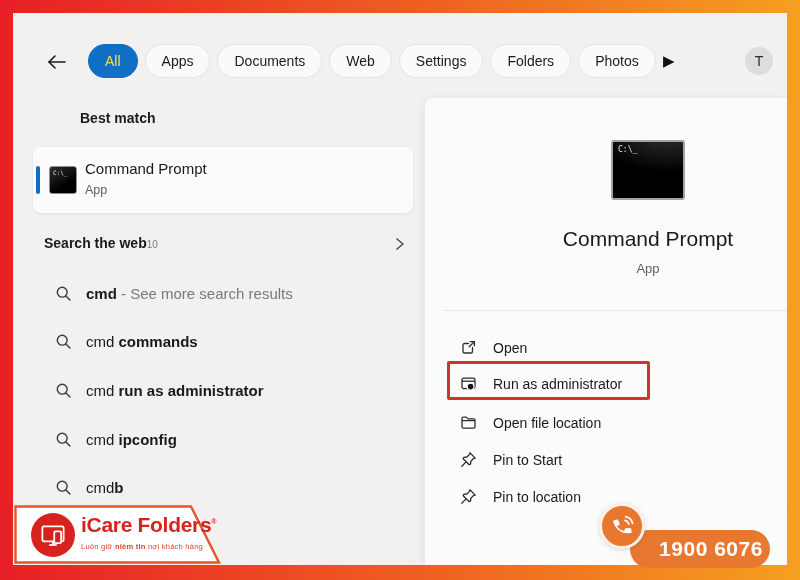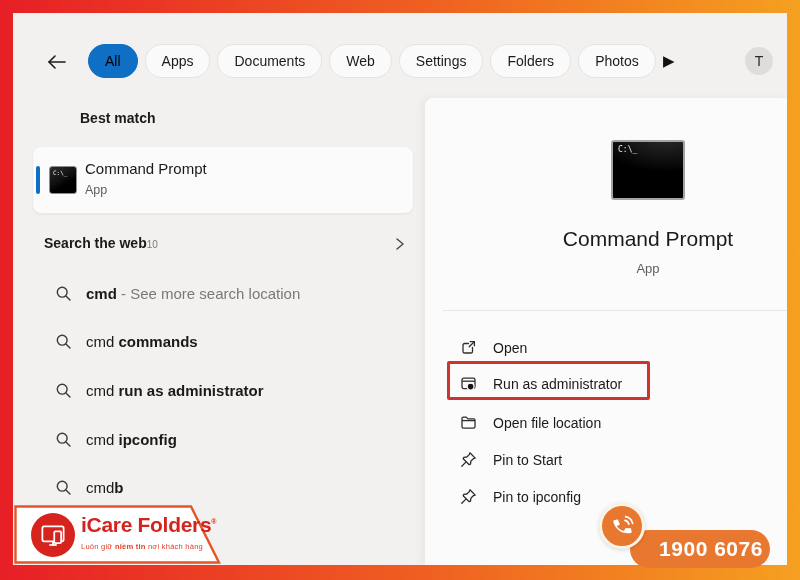--- a/index.html
+++ b/index.html
@@ -6,21 +6,21 @@
   html,body { width:800px; height:580px; font-family:"Liberation Sans","DejaVu Sans",sans-serif; }
   .frame { position:relative; width:800px; height:580px; background:linear-gradient(90deg,#e71f26 0%,#ef6221 55%,#f5a020 100%); overflow:hidden; }
   .screen { position:absolute; left:13px; top:13px; right:13px; bottom:15px; background:#f2f1ef; overflow:hidden; }
 
   
   .back { position:absolute; left:32px; top:37px; width:24px; height:24px; color:#1b1b1b; cursor:pointer; }
   .back svg { width:24px; height:24px; }
   .tabs { position:absolute; left:75px; top:31px; display:flex; gap:7px; }
   .pill { height:34px; padding:0 16px; display:flex; align-items:center; border-radius:17px;
           background:#fbfafa; border:1px solid #e6e4e2; font-size:14px; color:#1b1b1b; cursor:pointer; }
-  .pill.active { background:#0f6fc5; border-color:#0f6fc5; color:#000000; }
+  .pill.active { background:#0f6fc5; border-color:#0f6fc5; color:#fde047; }
   .more-tri { position:absolute; left:650px; top:39px; font-size:15px; color:#111; cursor:pointer; }
   .avatar { position:absolute; left:732px; top:34px; width:28px; height:28px; border-radius:50%;
             background:#dfdddb; color:#2b2b2b; font-size:14px; display:flex; align-items:center; justify-content:center; cursor:pointer; }
 
   
   .sec-head { position:absolute; font-size:14px; font-weight:700; color:#1b1a19; }
   .bm-head { left:31px; top:97px;margin-left:36px; }
   .ws-head { left:31px; top:222px; }
   .ws-count { font-weight:400; font-size:10px; color:#7b7975; margin-left:0; }
   .ws-chevron { position:absolute; left:380px; top:224px; width:14px; height:14px; cursor:pointer; }
@@ -115,21 +115,21 @@
       <svg viewBox="0 0 14 14" fill="none" stroke="#4a4a4a" stroke-width="1.5" stroke-linecap="round" stroke-linejoin="round">
           <polyline points="4,2 10,7 4,12"></polyline>
         </svg>
     </div>
 
     <div class="ws-item" style="top:266px">
       <svg viewBox="0 0 17 17" fill="none" stroke="#3c3a38" stroke-width="1.4" stroke-linecap="round">
           <circle cx="7.2" cy="7.2" r="4.9"></circle>
           <line x1="10.9" y1="10.9" x2="15" y2="15"></line>
         </svg>
-      <span class="ws-text"><span class="q-b">cmd</span><span class="rest-gray"> - See more search location</span></span>
+      <span class="ws-text"><span class="q-b">cmd</span><span class="rest-gray"> - See more search results</span></span>
     </div>
     <div class="ws-item" style="top:314px">
       <svg viewBox="0 0 17 17" fill="none" stroke="#3c3a38" stroke-width="1.4" stroke-linecap="round">
           <circle cx="7.2" cy="7.2" r="4.9"></circle>
           <line x1="10.9" y1="10.9" x2="15" y2="15"></line>
         </svg>
       <span class="ws-text"><span>cmd </span><span class="rest-b">commands</span></span>
     </div>
     <div class="ws-item" style="top:363px">
       <svg viewBox="0 0 17 17" fill="none" stroke="#3c3a38" stroke-width="1.4" stroke-linecap="round">
@@ -188,21 +188,21 @@
             <path d="M9.9 1.8l5.3 5.3-1.9.6-2.4 2.4-.4 3.1-1.3.5-6-6 .5-1.3 3.1-.4 2.5-2.4z"></path>
             <line x1="5.6" y1="11.4" x2="1.8" y2="15.2"></line>
           </svg>
         <span class="alabel">Pin to Start</span>
       </div>
       <div class="action" style="top:385px">
         <svg viewBox="0 0 17 17" fill="none" stroke="#2f2d2b" stroke-width="1.3" stroke-linecap="round" stroke-linejoin="round">
             <path d="M9.9 1.8l5.3 5.3-1.9.6-2.4 2.4-.4 3.1-1.3.5-6-6 .5-1.3 3.1-.4 2.5-2.4z"></path>
             <line x1="5.6" y1="11.4" x2="1.8" y2="15.2"></line>
           </svg>
-        <span class="alabel">Pin to ipconfig</span>
+        <span class="alabel">Pin to location</span>
       </div>
     </div>
   </div>
 
   <div class="icare">
     <svg class="shape" viewBox="0 0 208 59">
       <polygon points="1.5,1.5 177,1.5 205,57.5 1.5,57.5" fill="#ffffff" stroke="#e55427" stroke-width="2.4"></polygon>
     </svg>
     <div class="icare-circle">
       <svg viewBox="0 0 24 24" width="30" height="30" fill="none" stroke="#ffffff" stroke-width="1.4" stroke-linejoin="round">

